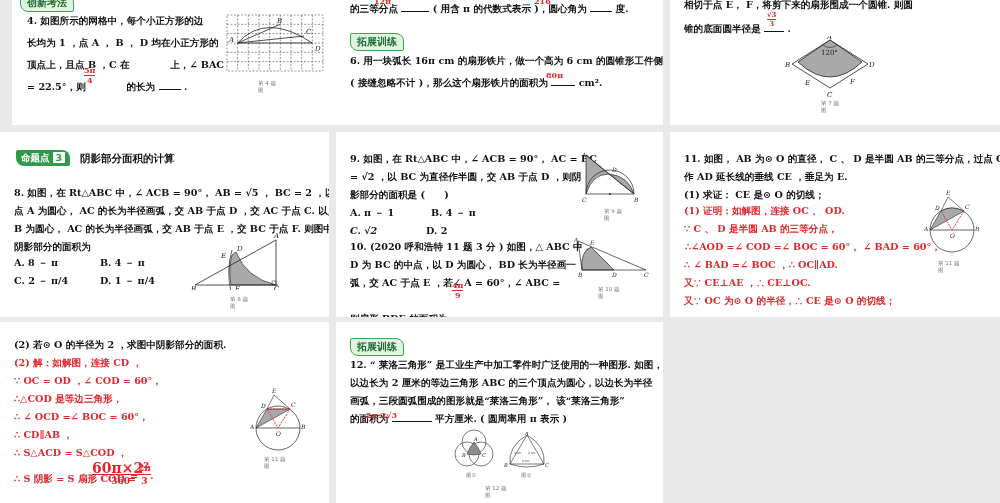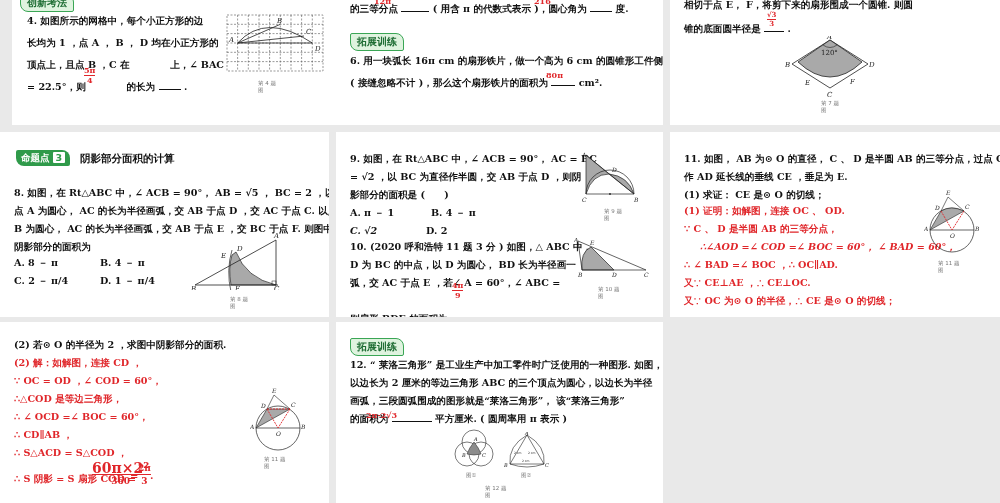--- a/index.html
+++ b/index.html
@@ -203,21 +203,21 @@
   </svg>
   <div class="cap" style="left:262px;top:154px;width:22px;white-space:normal;">第 10 题图</div>
 </div>
 
 <div class="panel" style="left:670px;top:132px;width:330px;height:185px;">
   <div class="p" style="left:14px;top:16px;">11. 如图， AB 为⊙ O 的直径， C 、 D 是半圆 AB 的三等分点，过点 C</div>
   <div class="p" style="left:14px;top:34px;">作 AD 延长线的垂线 CE ，垂足为 E.</div>
   <div class="p" style="left:14px;top:52px;">(1) 求证： CE 是⊙ O 的切线；</div>
   <div class="p red" style="left:14px;top:68px;">(1) 证明：如解图，连接 OC 、 OD.</div>
   <div class="p red" style="left:14px;top:86px;">∵ C 、 D 是半圆 AB 的三等分点，</div>
-  <div class="p red" style="left:30px;top:104px;font-style:italic;">∴∠AOD =∠ COD =∠ BOC = 60°， ∠ BAD = 60°，</div>
+  <div class="p red" style="left:15px;top:104px;">∴∠AOD =∠ COD =∠ BOC = 60°， ∠ BAD = 60°，</div>
   <div class="p red" style="left:14px;top:140px;">又∵ CE⊥AE ，∴ CE⊥OC.</div>
   <div class="p red" style="left:14px;top:122px;">∴ ∠ BAD =∠ BOC ，∴ OC∥AD.</div>
   <div class="p red" style="left:14px;top:158px;">又∵ OC 为⊙ O 的半径，∴ CE 是⊙ O 的切线；</div>
   <svg style="left:254px;top:54px;" width="58" height="72" viewBox="0 0 58 72">
     <circle cx="28" cy="44" r="22" fill="none" stroke="#222" stroke-width="0.7"></circle>
     <path d="M6 44 L17 25 Q27 19 40 25 Z" fill="#a9a9a9" stroke="#222" stroke-width="0.6"></path>
     <line x1="6" y1="44" x2="50" y2="44" stroke="#222" stroke-width="0.7"></line>
     <line x1="17" y1="25" x2="24" y2="11" stroke="#222" stroke-width="0.6"></line>
     <line x1="24" y1="11" x2="40" y2="25" stroke="#222" stroke-width="0.6"></line>
     <line x1="17" y1="25" x2="28" y2="44" stroke="#e0262a" stroke-width="0.9" stroke-dasharray="2,1"></line>

